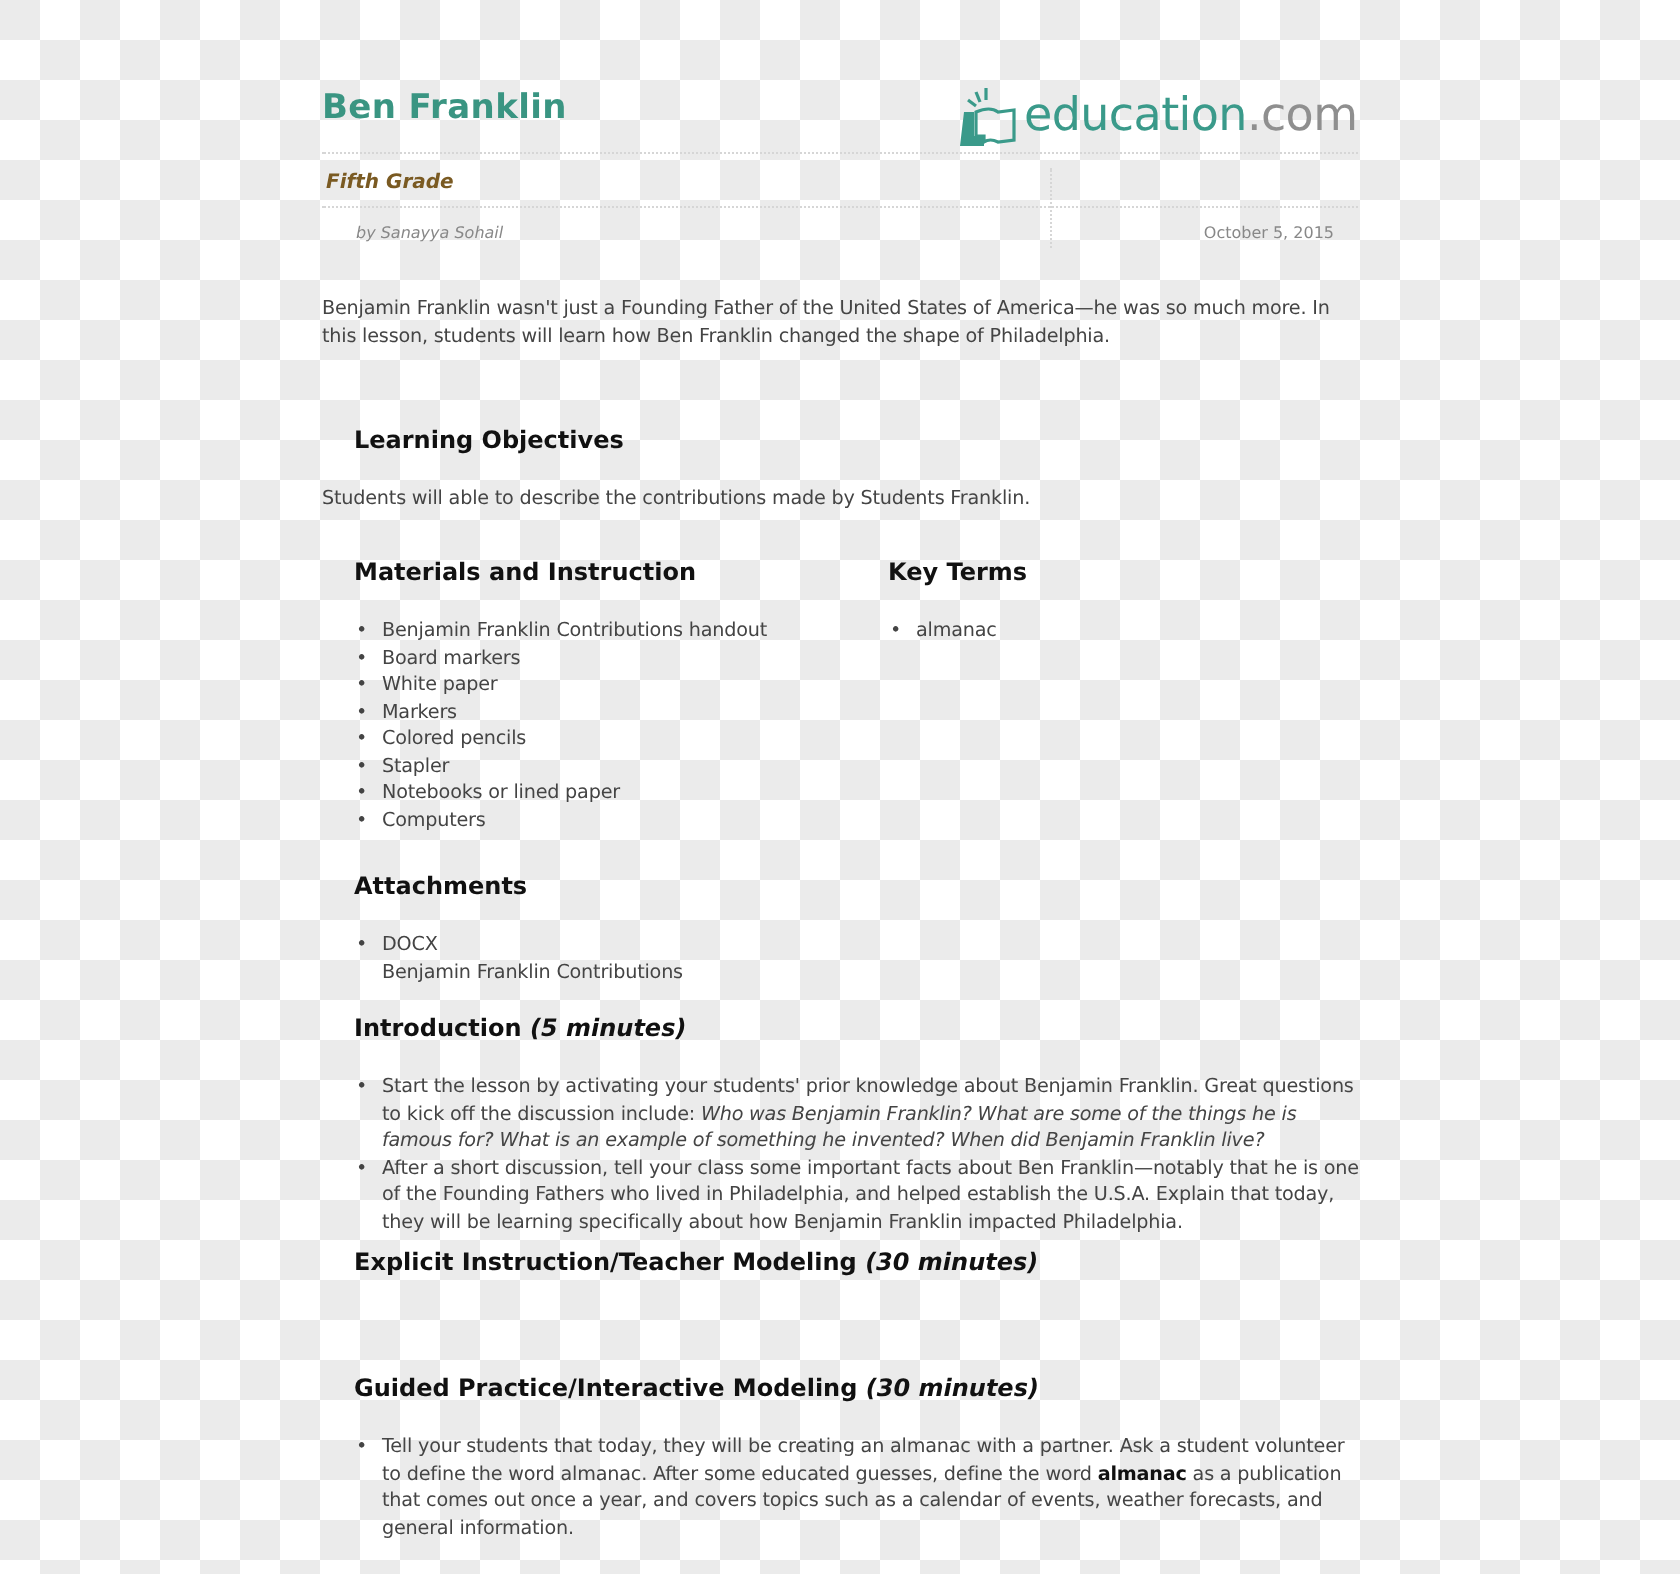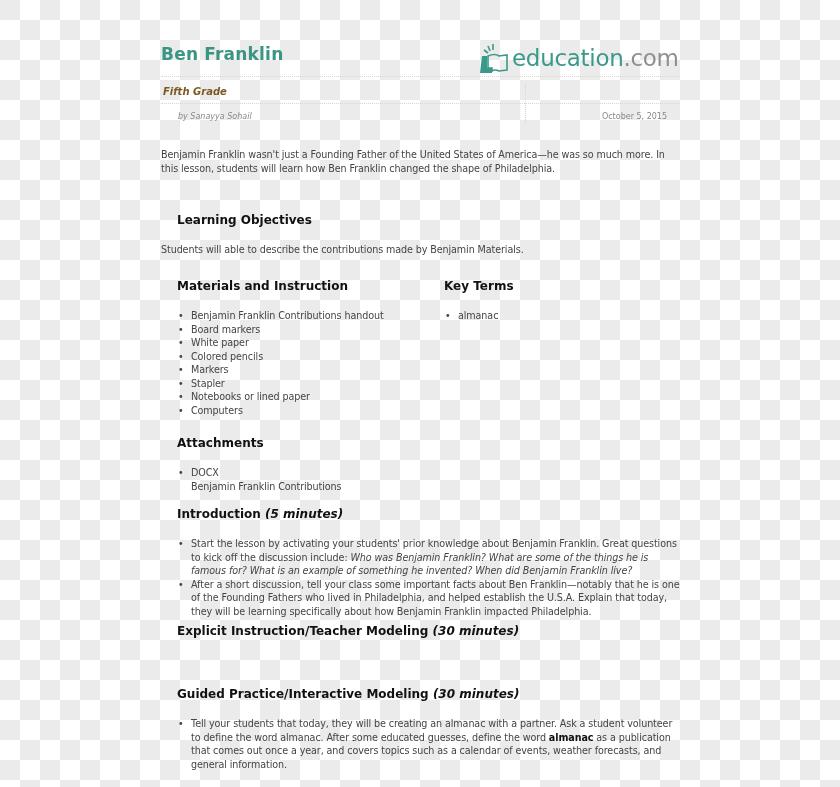--- a/index.html
+++ b/index.html
@@ -169,31 +169,31 @@
 <div class="grade">Fifth Grade</div>
 <div class="dotline-v"></div>
 <div class="dotline-h" style="top:103px;"></div>
 <div class="author">by Sanayya Sohail</div>
 <div class="date">October 5, 2015</div>
 
 <div class="intro body-text">Benjamin Franklin wasn't just a Founding Father of the United States of America—he was so much more. In this lesson, students will learn how Ben Franklin changed the shape of Philadelphia.</div>
 
 <div class="sec" style="left:161px; top:197px;">
   <h2>Learning Objectives</h2>
-  <div class="body-text" style="margin-top:12px;">Students will able to describe the contributions made by Benjamin Materials.</div>
+  <div class="body-text" style="margin-top:12px;">Students will able to describe the contributions made by Students Franklin.</div>
 </div>
 
 <div class="sec" style="left:161px; top:263px; width:260px;">
   <h2>Materials and Instruction</h2>
   <ul class="body-text" style="margin-top:11px;">
     <li>Benjamin Franklin Contributions handout</li>
     <li>Board markers</li>
     <li>White paper</li>
+    <li>Markers</li>
     <li>Colored pencils</li>
-    <li>Markers</li>
     <li>Stapler</li>
     <li>Notebooks or lined paper</li>
     <li>Computers</li>
   </ul>
 </div>
 
 <div class="sec kt" style="left:428px; top:263px; width:250px;">
   <h2>Key Terms</h2>
   <ul class="body-text" style="margin-top:11px;">
     <li>almanac</li>

